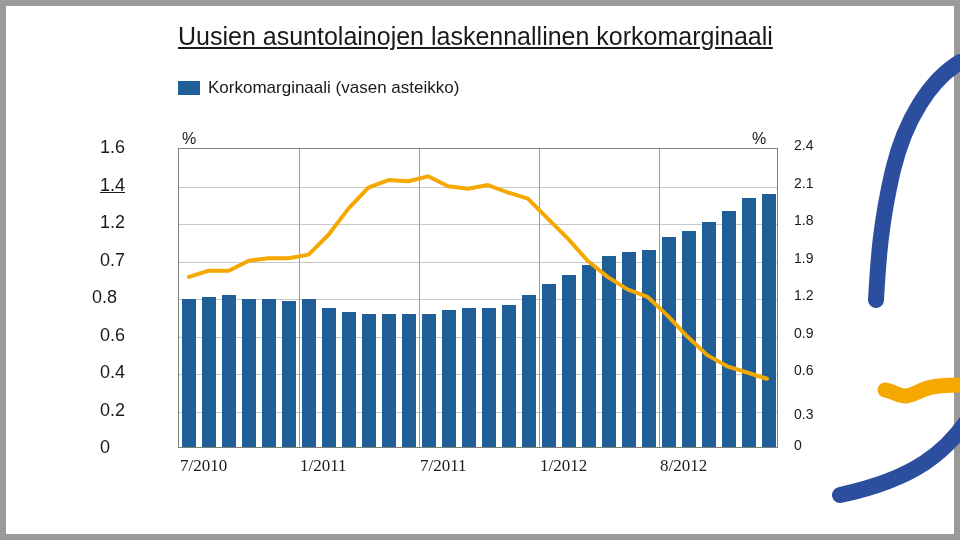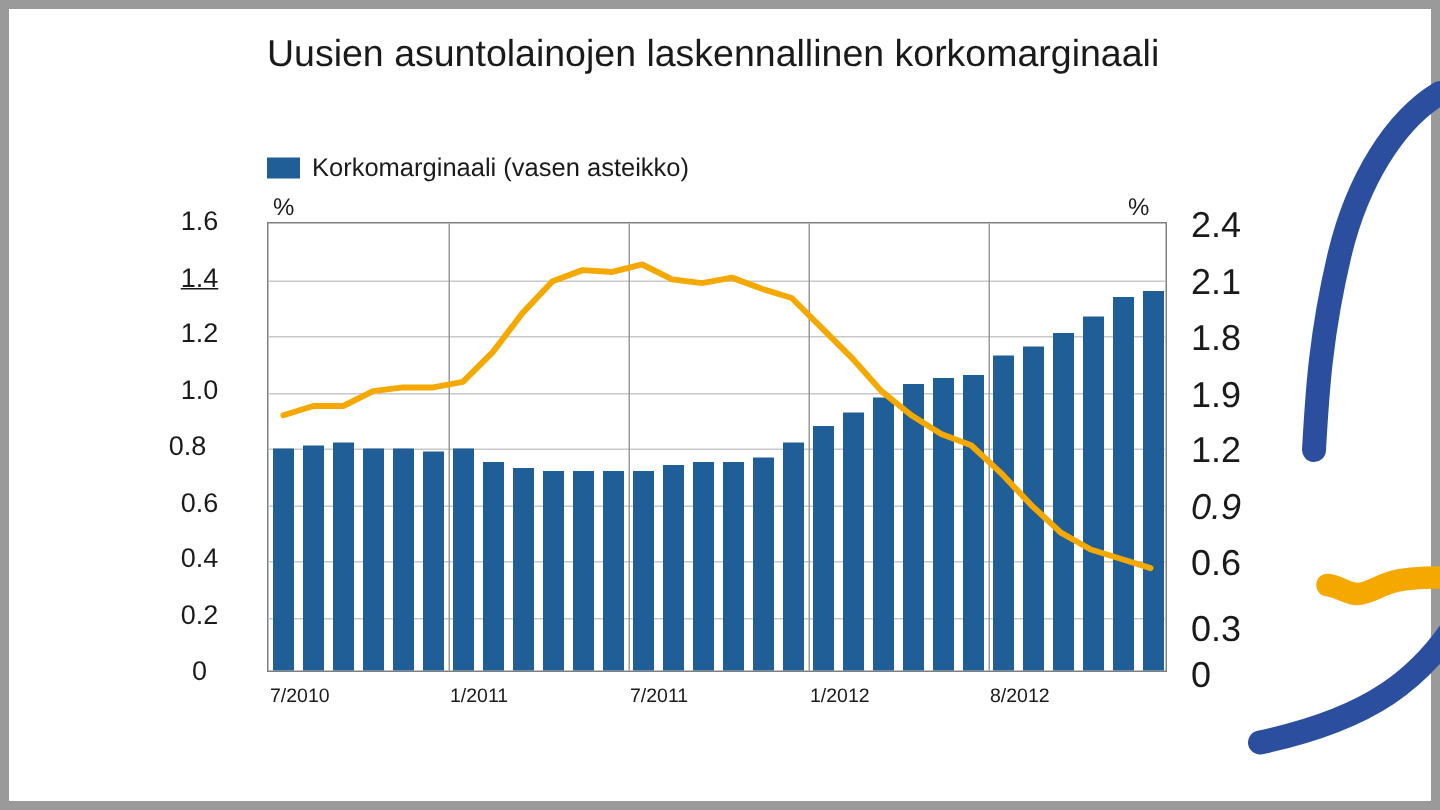--- a/index.html
+++ b/index.html
@@ -16,45 +16,45 @@
   
   #slide{
     position:absolute;left:6px;top:6px;width:948px;height:528px;
     background:#ffffff;
   }
   
   #decor{position:absolute;left:0;top:0;width:960px;height:540px;pointer-events:none;}
 
   #title{
     position:absolute;left:178px;top:22px;
-    font-size:25px;color:#1a1a1a;letter-spacing:0px;
+    font-size:25px;color:#1a1a1a;letter-spacing:0px;text-decoration:underline;
   }
   
   #legend{position:absolute;left:178px;top:76px;}
-  .leg-row{display:flex;align-items:center;height:24px;margin-top:24px;}
+  .leg-row{display:flex;align-items:center;height:24px;}
   .leg-swatch-bar{width:22px;height:14px;background:#1f5e96;margin-right:8px;}
   .leg-swatch-line{width:22px;height:4px;background:#f5a800;margin-right:8px;}
   .leg-label{font-size:17px;color:#1a1a1a;}
 
   
   #plot{
     position:absolute;left:178px;top:148px;width:600px;height:300px;
     background:#ffffff;border:1px solid #7f7f7f;box-sizing:border-box;
   }
   .gridline-h{position:absolute;left:0;width:100%;height:1px;background:#c8c8c8;}
   .gridline-v{position:absolute;top:0;height:100%;width:1px;background:#9a9a9a;}
   #bars{position:absolute;left:0;bottom:0;width:100%;height:100%;}
   .bar{position:absolute;bottom:0;background:#1f5e96;}
   #lineSvg{position:absolute;left:0;top:0;width:100%;height:100%;}
 
   
-  .ytick{position:absolute;font-size:18px;color:#1a1a1a;text-align:center;}
-  .ytick-r{position:absolute;font-size:24px;color:#1a1a1a;text-align:left;}
+  .ytick{position:absolute;font-size:18px;color:#1a1a1a;text-align:left;}
+  .ytick-r{position:absolute;font-size:14px;color:#1a1a1a;text-align:left;}
   .pct{position:absolute;font-size:16px;color:#1a1a1a;}
-  .xtick{position:absolute;font-size:13px;color:#1a1a1a;}
+  .xtick{position:absolute;font-size:17px;color:#1a1a1a;font-family:Liberation Serif, serif;}
   #source{position:absolute;left:178px;top:487px;font-size:16px;color:#1a1a1a;}
 </style>
 </head>
 <body>
 
 <div id="frame">
   <div id="slide"></div>
 
   <svg id="decor" viewBox="0 0 960 540" preserveAspectRatio="none">
     <path d="M 905 540 L 905 300 C 905 230 930 170 1000 120" fill="none" stroke="#2b4f9e" stroke-width="0"></path>
@@ -127,30 +127,30 @@
       <polyline id="euriborLine" fill="none" stroke="#f5a800" stroke-width="4" stroke-linejoin="round" stroke-linecap="round" points="10.0,128.7 30.0,122.5 50.0,122.5 70.0,112.5 90.0,110.0 110.0,110.0 130.0,106.3 150.0,86.3 170.0,60.0 190.0,38.8 210.0,31.3 230.0,32.5 250.0,27.5 270.0,37.5 290.0,40.0 310.0,36.3 330.0,43.8 350.0,50.0 370.0,70.0 390.0,90.0 410.0,112.5 430.0,128.7 450.0,141.3 470.0,148.8 490.0,167.5 510.0,188.8 530.0,207.5 550.0,218.8 570.0,225.0 590.0,231.3"></polyline>
     </svg>
   </div>
 
   <div id="yaxis-left">
       <div class="ytick" style="left: 100px; width: 66px; top: 437px;">0</div>
       <div class="ytick" style="left: 100px; width: 66px; top: 399.5px;">0.2</div>
       <div class="ytick" style="left: 100px; width: 66px; top: 362px;">0.4</div>
       <div class="ytick" style="left: 100px; width: 66px; top: 324.5px;">0.6</div>
       <div class="ytick" style="left: 92px; width: 66px; top: 287px;">0.8</div>
-      <div class="ytick" style="left: 100px; width: 66px; top: 249.5px;">1.0</div>
+      <div class="ytick" style="left: 100px; width: 66px; top: 249.5px;">0.7</div>
       <div class="ytick" style="left: 100px; width: 66px; top: 212px;">1.2</div>
       <div class="ytick" style="left: 100px; width: 66px; top: 174.5px; text-decoration: underline;">1.4</div>
       <div class="ytick" style="left: 100px; width: 66px; top: 137px;">1.6</div>
     </div>
   <div id="yaxis-right">
       <div class="ytick-r" style="left: 794px; top: 437px;">0</div>
       <div class="ytick-r" style="left: 794px; top: 406px;">0.3</div>
       <div class="ytick-r" style="left: 794px; top: 362px;">0.6</div>
-      <div class="ytick-r" style="left: 794px; top: 324.5px; font-style: italic;">0.9</div>
+      <div class="ytick-r" style="left: 794px; top: 324.5px;">0.9</div>
       <div class="ytick-r" style="left: 794px; top: 287px;">1.2</div>
       <div class="ytick-r" style="left: 794px; top: 249.5px;">1.9</div>
       <div class="ytick-r" style="left: 794px; top: 212px;">1.8</div>
       <div class="ytick-r" style="left: 794px; top: 174.5px;">2.1</div>
       <div class="ytick-r" style="left: 794px; top: 137px;">2.4</div>
     </div>
   <div id="xaxis">
       <div class="xtick" style="left: 180px; top: 456px;">7/2010</div>
       <div class="xtick" style="left: 300px; top: 456px;">1/2011</div>
       <div class="xtick" style="left: 420px; top: 456px;">7/2011</div>

